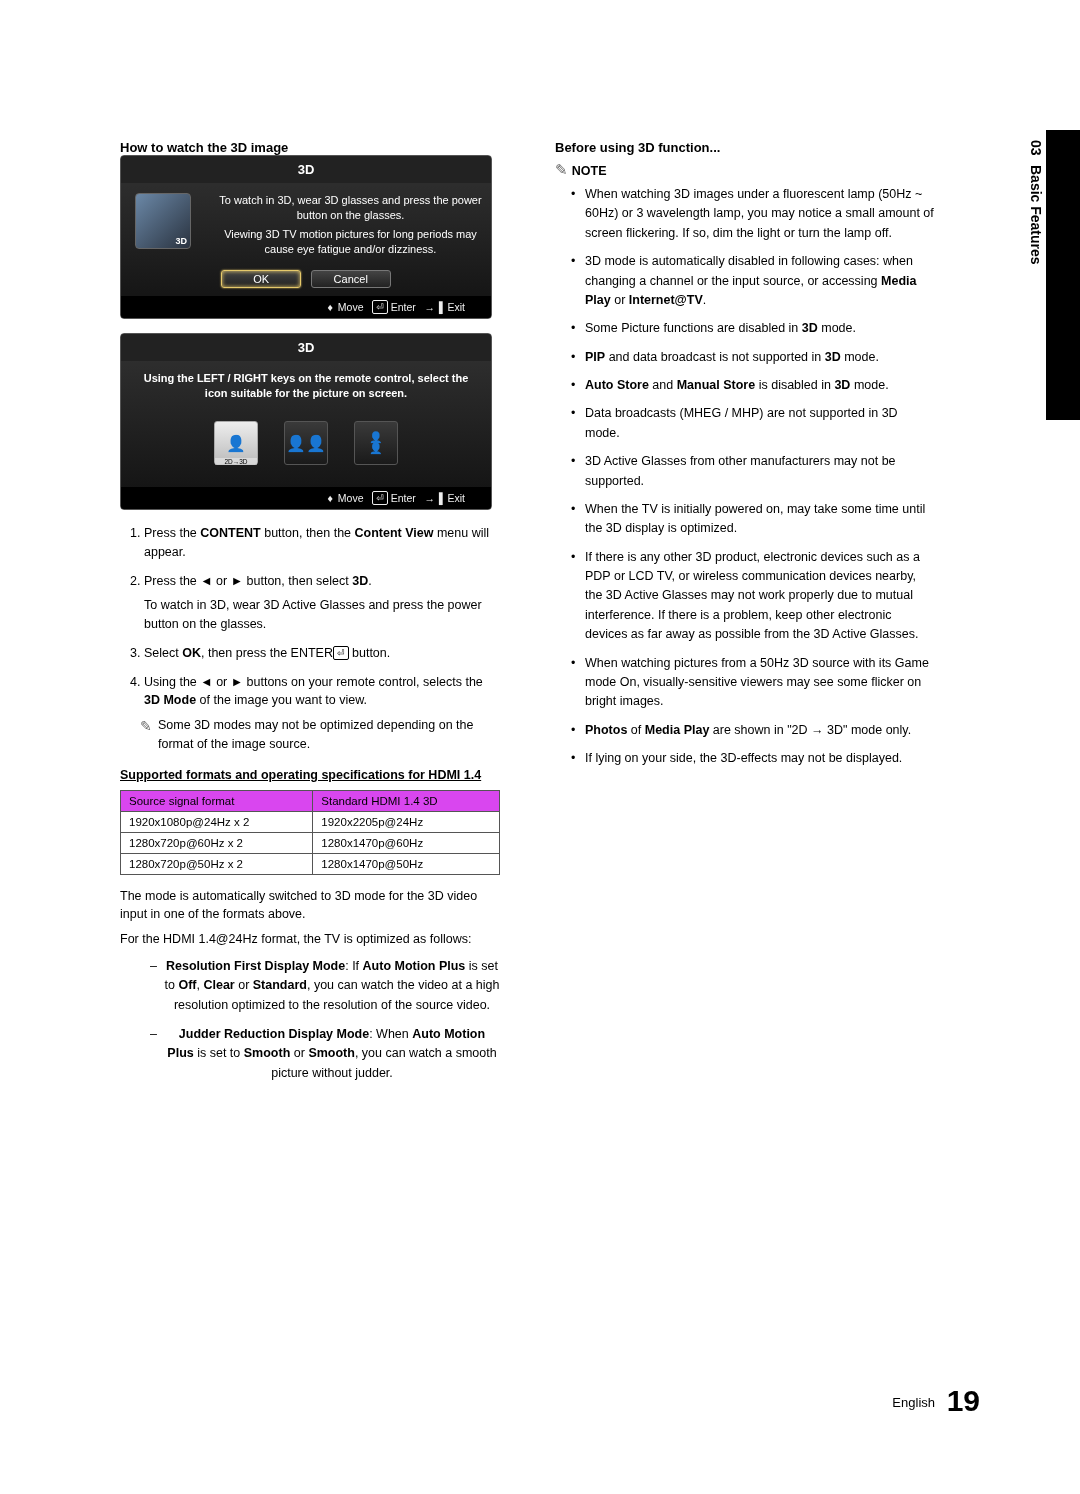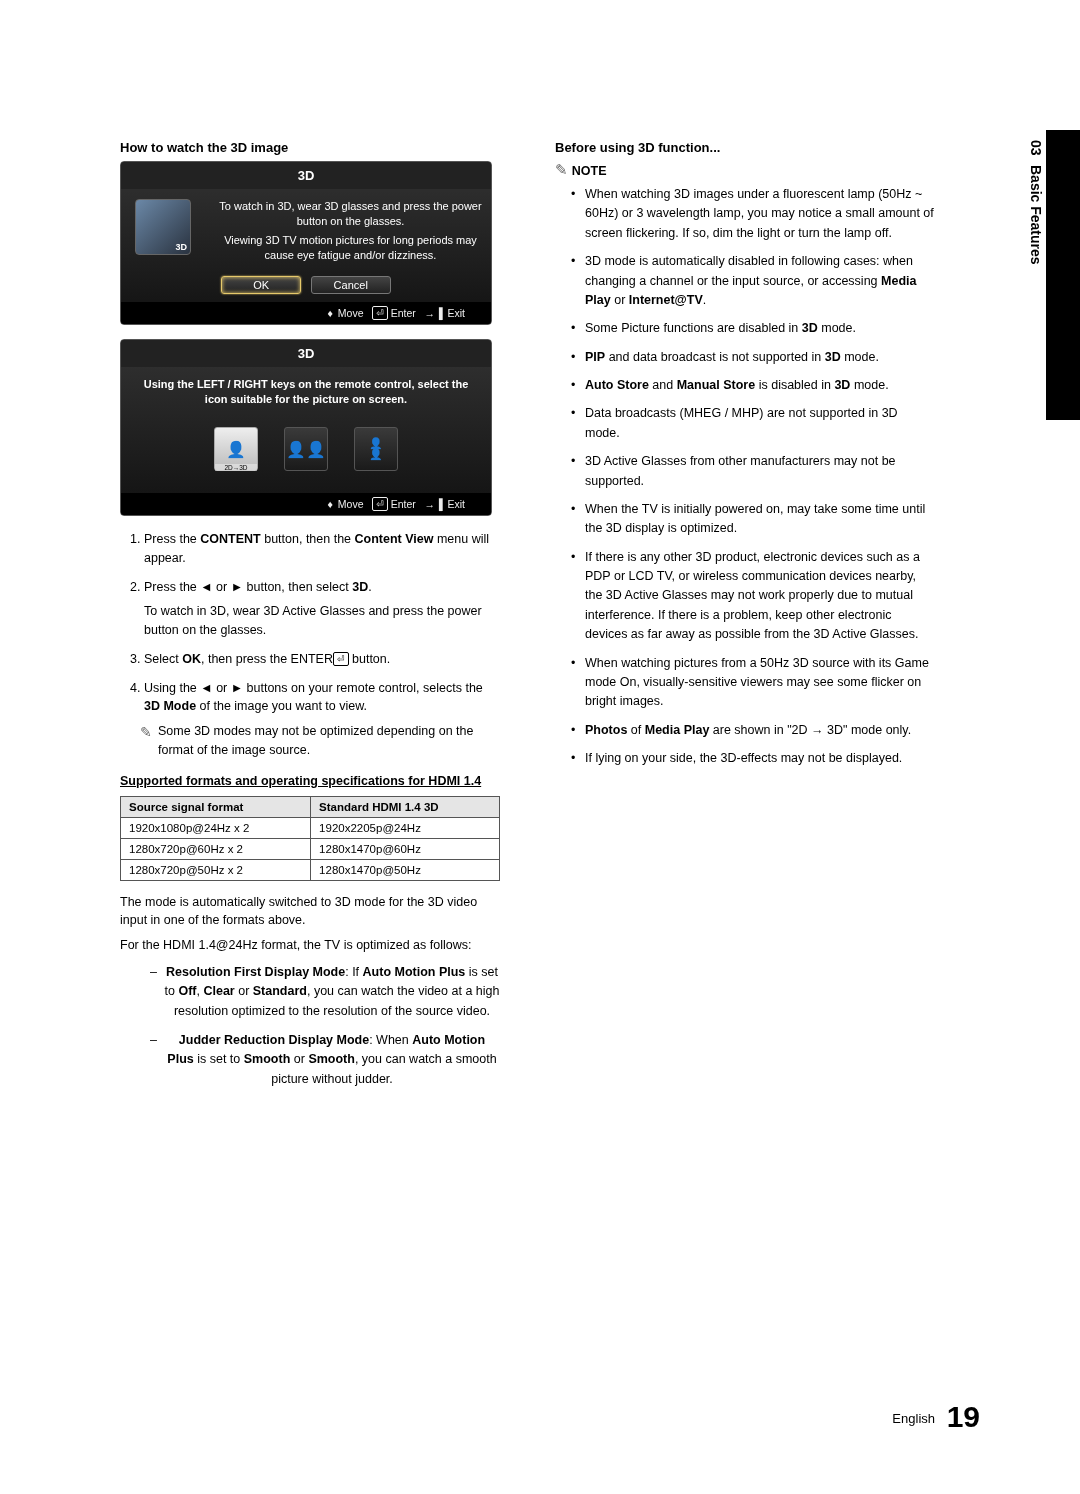--- a/index.html
+++ b/index.html
@@ -43,21 +43,21 @@
   .columns {
     display: flex;
     gap: 55px;
   }
   .col {
     width: 380px;
   }
   h4 {
     font-size: 13px;
     font-weight: bold;
-    margin: 0 0 6px 0;
+    margin: 0 0 0 0;
   }
   
   .dialog {
     background: linear-gradient(#333, #111);
     border: 1px solid #555;
     border-radius: 4px;
     color: #fff;
     width: 370px;
     margin-bottom: 14px;
     overflow: hidden;
@@ -205,22 +205,22 @@
     border-collapse:collapse;
     font-size:11.5px;
     margin-bottom:12px;
   }
   table.fmt th, table.fmt td{
     border:1px solid #555;
     padding:4px 8px;
     text-align:left;
   }
   table.fmt th{
-    font-weight:bold;
-    background:#e5e5e5;
+    font-weight:normal;
+    background:#d946ef;
   }
   p.para{
     margin:6px 0;
     line-height:1.5;
   }
   ul.dash{
     list-style:none;
     padding-left:30px;
     margin:8px 0;
   }
@@ -258,21 +258,21 @@
     line-height:1.55;
   }
   ul.bullets li::before{
     content:"•";
     position:absolute;
     left:0;
     top:0;
   }
   .pagenum{
     position:absolute;
-    bottom:60px;
+    bottom:76px;
     right:100px;
     font-size:13px;
   }
   .pagenum .big{
     font-size:30px;
     font-weight:bold;
     margin-left:8px;
     vertical-align:-4px;
   }
   .enter-glyph{

